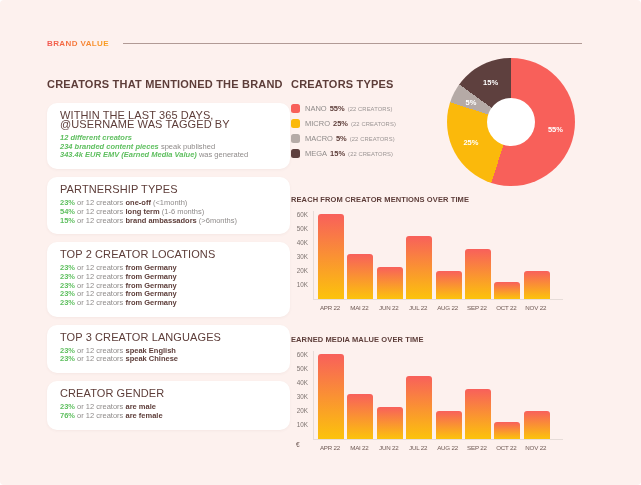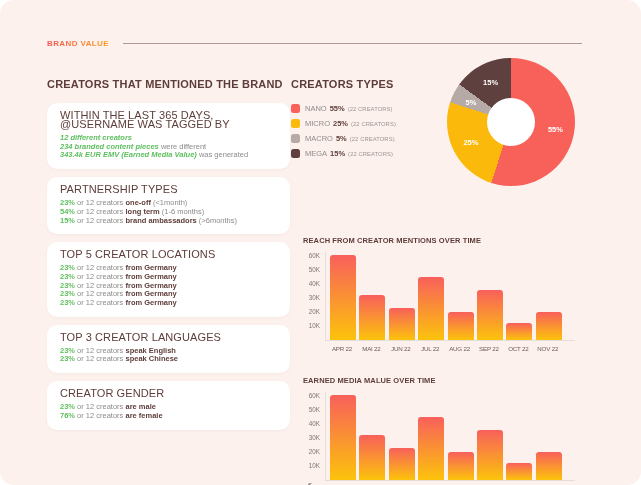--- a/index.html
+++ b/index.html
@@ -1,16 +1,16 @@
 <!DOCTYPE html>
 <html><head>
 <meta charset="utf-8">
 <style>
   html,body{margin:0;padding:0;background:#fff;width:641px;height:485px;overflow:hidden;}
-  .page{position:absolute;inset:0;background:#fdf1ee;border-radius:14px;
+  .page{position:absolute;inset:0;background:#fdf1ee;border-radius:4px;
         font-family:"Liberation Sans","DejaVu Sans",sans-serif;padding-left:18px;}
 
   
   .header{position:absolute;left:47px;right:59px;top:39px;display:flex;align-items:center;}
   .brand-title{font-size:8px;font-weight:bold;letter-spacing:.4px;
         background:linear-gradient(90deg,#f2544e,#f9a01b);
         -webkit-background-clip:text;background-clip:text;color:transparent;white-space:nowrap;}
   .rule{flex:1;height:1px;background:rgba(101,67,60,.5);margin-left:14px;}
 
   
@@ -36,21 +36,21 @@
   .legend-pct{font-size:7.5px;color:#5d3d39;font-weight:bold;margin-left:3px;}
   .legend-note{font-size:5.8px;color:#9b9594;margin-left:3px;letter-spacing:.1px;}
 
   
   .donut{position:absolute;left:156px;top:-20px;width:128px;height:128px;border-radius:50%;}
   .donut-hole{position:absolute;inset:40px;background:#fff;border-radius:50%;}
   .donut-label{position:absolute;transform:translate(-50%,-50%);color:#fff;
         font-size:7.5px;font-weight:bold;z-index:2;}
 
   
-  .chart{position:absolute;left:12px;width:300px;margin-top:41px;}
+  .chart{position:absolute;left:0;width:300px;}
   .chart1{top:117px;}
   .chart2{top:257px;}
   .chart-title{color:#5d3d39;font-size:7.5px;font-weight:bold;letter-spacing:.1px;margin-bottom:7px;}
   .chart-body{display:flex;}
   .y-axis{width:22px;position:relative;height:88px;flex:0 0 auto;}
   .y-tick{position:absolute;right:5px;font-size:6.3px;color:#7d7370;line-height:6.3px;}
   .plot{width:245px;height:88px;border-left:1px solid #e6dcd8;border-bottom:1px solid #e6dcd8;
         display:flex;align-items:flex-end;padding-left:4px;gap:3.4px;box-sizing:content-box;}
   .bar{width:26px;border-radius:3px 3px 0 0;flex:0 0 auto;}
   .x-axis{display:flex;margin-left:22px;padding-left:4px;gap:3.4px;margin-top:4px;}
@@ -71,34 +71,34 @@
   <div class="left-col">
     <div class="section-title">CREATORS THAT MENTIONED THE BRAND</div>
 
     <div class="card">
       <div class="card-title">
         <span>WITHIN THE LAST 365 DAYS,</span><br>
         <span>@USERNAME WAS TAGGED BY</span>
       </div>
       <div id="summary-lines">
           <div class="card-line"><span class="green">12 different creators</span></div>
-          <div class="card-line"><span class="green">234 branded content pieces</span><span> were different</span></div>
+          <div class="card-line"><span class="green">234 branded content pieces</span><span> speak published</span></div>
           <div class="card-line"><span class="green">343.4k EUR EMV (Earned Media Value)</span><span> was generated</span></div>
         </div>
     </div>
 
     <div id="stat-cards">
         <div class="card">
           <div class="card-title">PARTNERSHIP TYPES</div>
           <div class="card-line"><span class="pct">23%</span><span> or 12 creators </span><span class="strong">one-off</span><span> (&lt;1month)</span></div>
           <div class="card-line"><span class="pct">54%</span><span> or 12 creators </span><span class="strong">long term</span><span> (1-6 months)</span></div>
           <div class="card-line"><span class="pct">15%</span><span> or 12 creators </span><span class="strong">brand ambassadors</span><span> (&gt;6months)</span></div>
         </div>
         <div class="card">
-          <div class="card-title">TOP 5 CREATOR LOCATIONS</div>
+          <div class="card-title">TOP 2 CREATOR LOCATIONS</div>
           <div class="card-line"><span class="pct">23%</span><span> or 12 creators </span><span class="strong">from Germany</span></div>
           <div class="card-line"><span class="pct">23%</span><span> or 12 creators </span><span class="strong">from Germany</span></div>
           <div class="card-line"><span class="pct">23%</span><span> or 12 creators </span><span class="strong">from Germany</span></div>
           <div class="card-line"><span class="pct">23%</span><span> or 12 creators </span><span class="strong">from Germany</span></div>
           <div class="card-line"><span class="pct">23%</span><span> or 12 creators </span><span class="strong">from Germany</span></div>
         </div>
         <div class="card">
           <div class="card-title">TOP 3 CREATOR LANGUAGES</div>
           <div class="card-line"><span class="pct">23%</span><span> or 12 creators </span><span class="strong">speak English</span></div>
           <div class="card-line"><span class="pct">23%</span><span> or 12 creators </span><span class="strong">speak Chinese</span></div>

